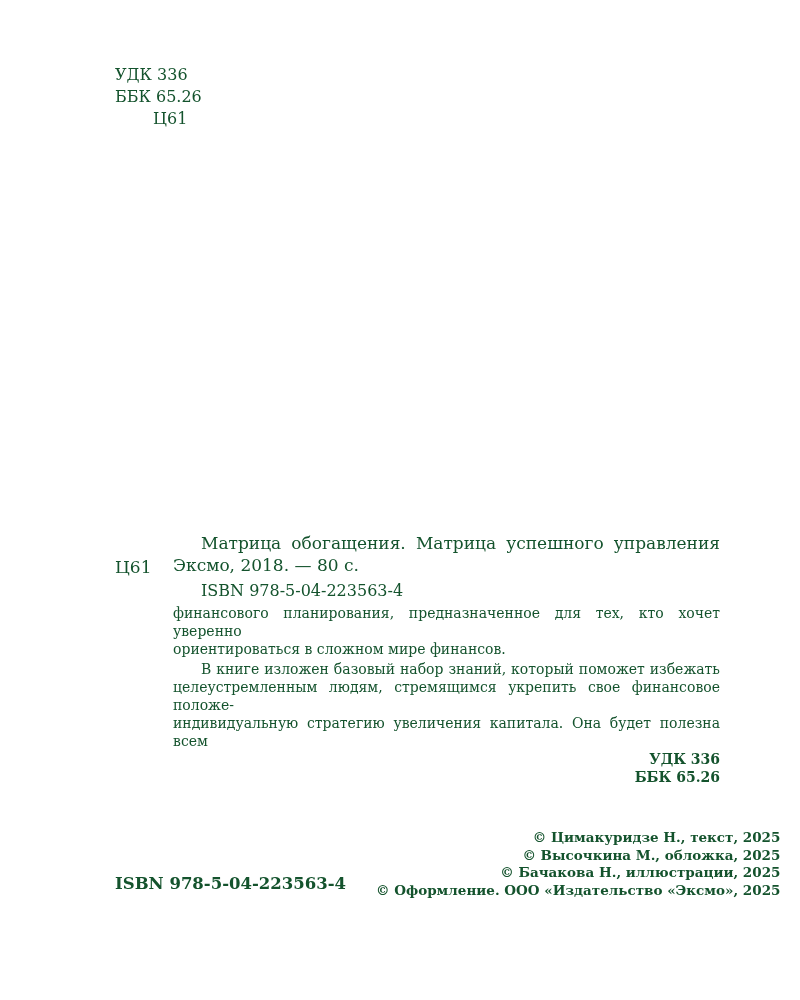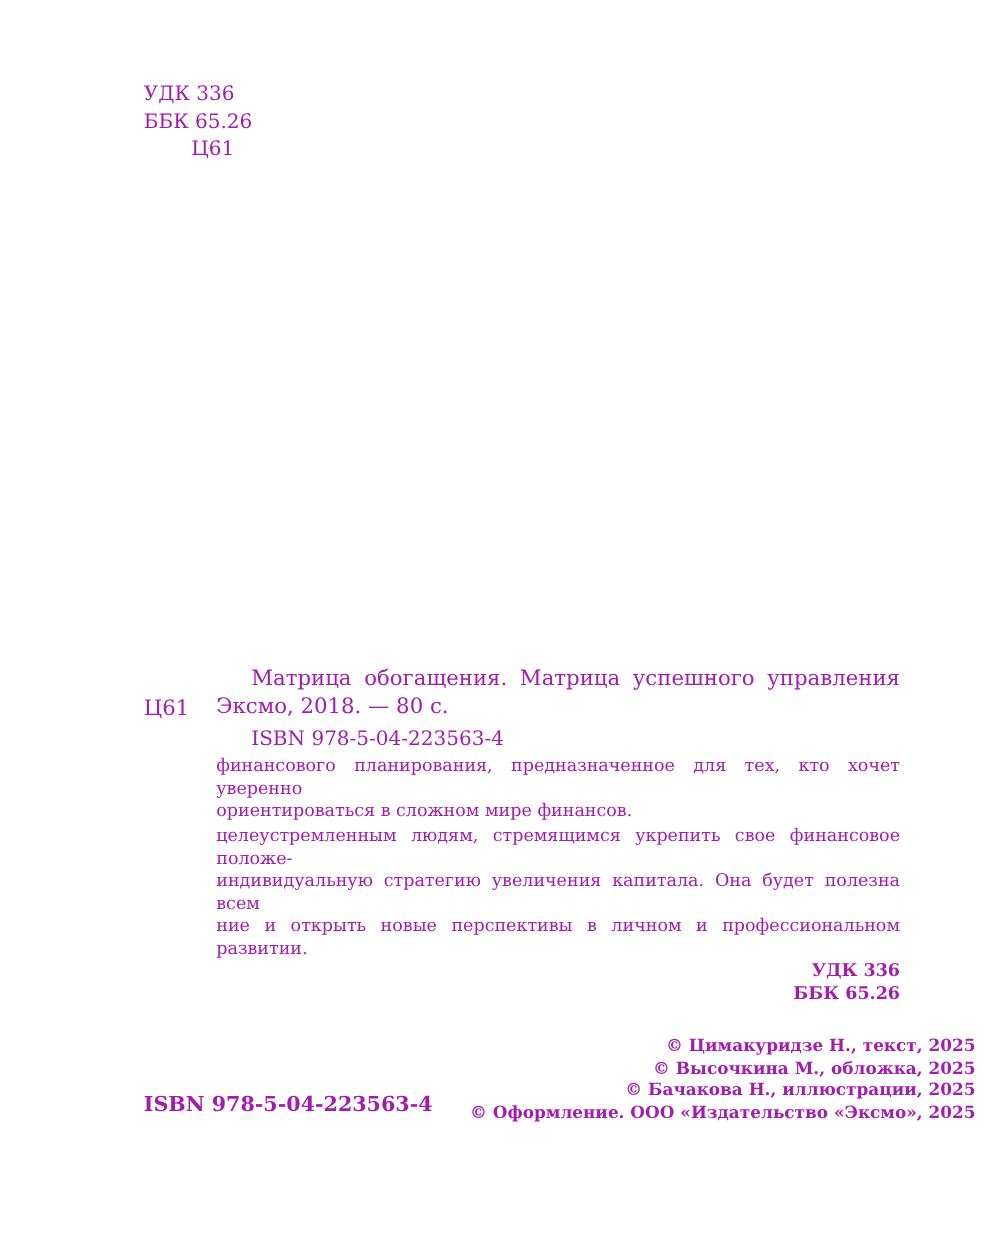--- a/index.html
+++ b/index.html
@@ -5,21 +5,21 @@
   html, body {
     margin: 0;
     padding: 0;
     background: #ffffff;
   }
   #page {
     position: relative;
     width: 800px;
     height: 1000px;
     background: #ffffff;
-    color: #a21caf;
+    color: #14532d;
     font-family: "DejaVu Serif", serif;
     overflow: hidden;
   }
 
   
   #top-block {
     position: absolute;
     left: 115px;
     top: 64px;
     font-size: 16px;
@@ -130,23 +130,23 @@
       <div class="title-paragraph">
           <div class="jl jl-first">Матрица обогащения. Матрица успешного управления</div>
           <div class="jl jl-last">Эксмо, 2018. — 80 с.</div>
         </div>
       <div class="isbn-line">ISBN 978-5-04-223563-4</div>
       <div class="annotation">
           <div class="jl">финансового планирования, предназначенное для тех, кто хочет уверенно</div>
           <div class="jl jl-last">ориентироваться в сложном мире финансов.</div>
         </div>
       <div class="annotation">
+          <div class="jl jl-first">В книге изложен базовый набор знаний, который поможет избежать</div>
           <div class="jl">целеустремленным людям, стремящимся укрепить свое финансовое положе-</div>
           <div class="jl">индивидуальную стратегию увеличения капитала. Она будет полезна всем</div>
-          <div class="jl jl-last">ние и открыть новые перспективы в личном и профессиональном развитии.</div>
         </div>
       <div class="udk-right-block">
         <div>УДК 336</div>
         <div>ББК 65.26</div>
       </div>
     </div>
   </div>
 
   <div id="copyright-block">
       <div class="pl">© Цимакуридзе Н., текст, 2025</div>

